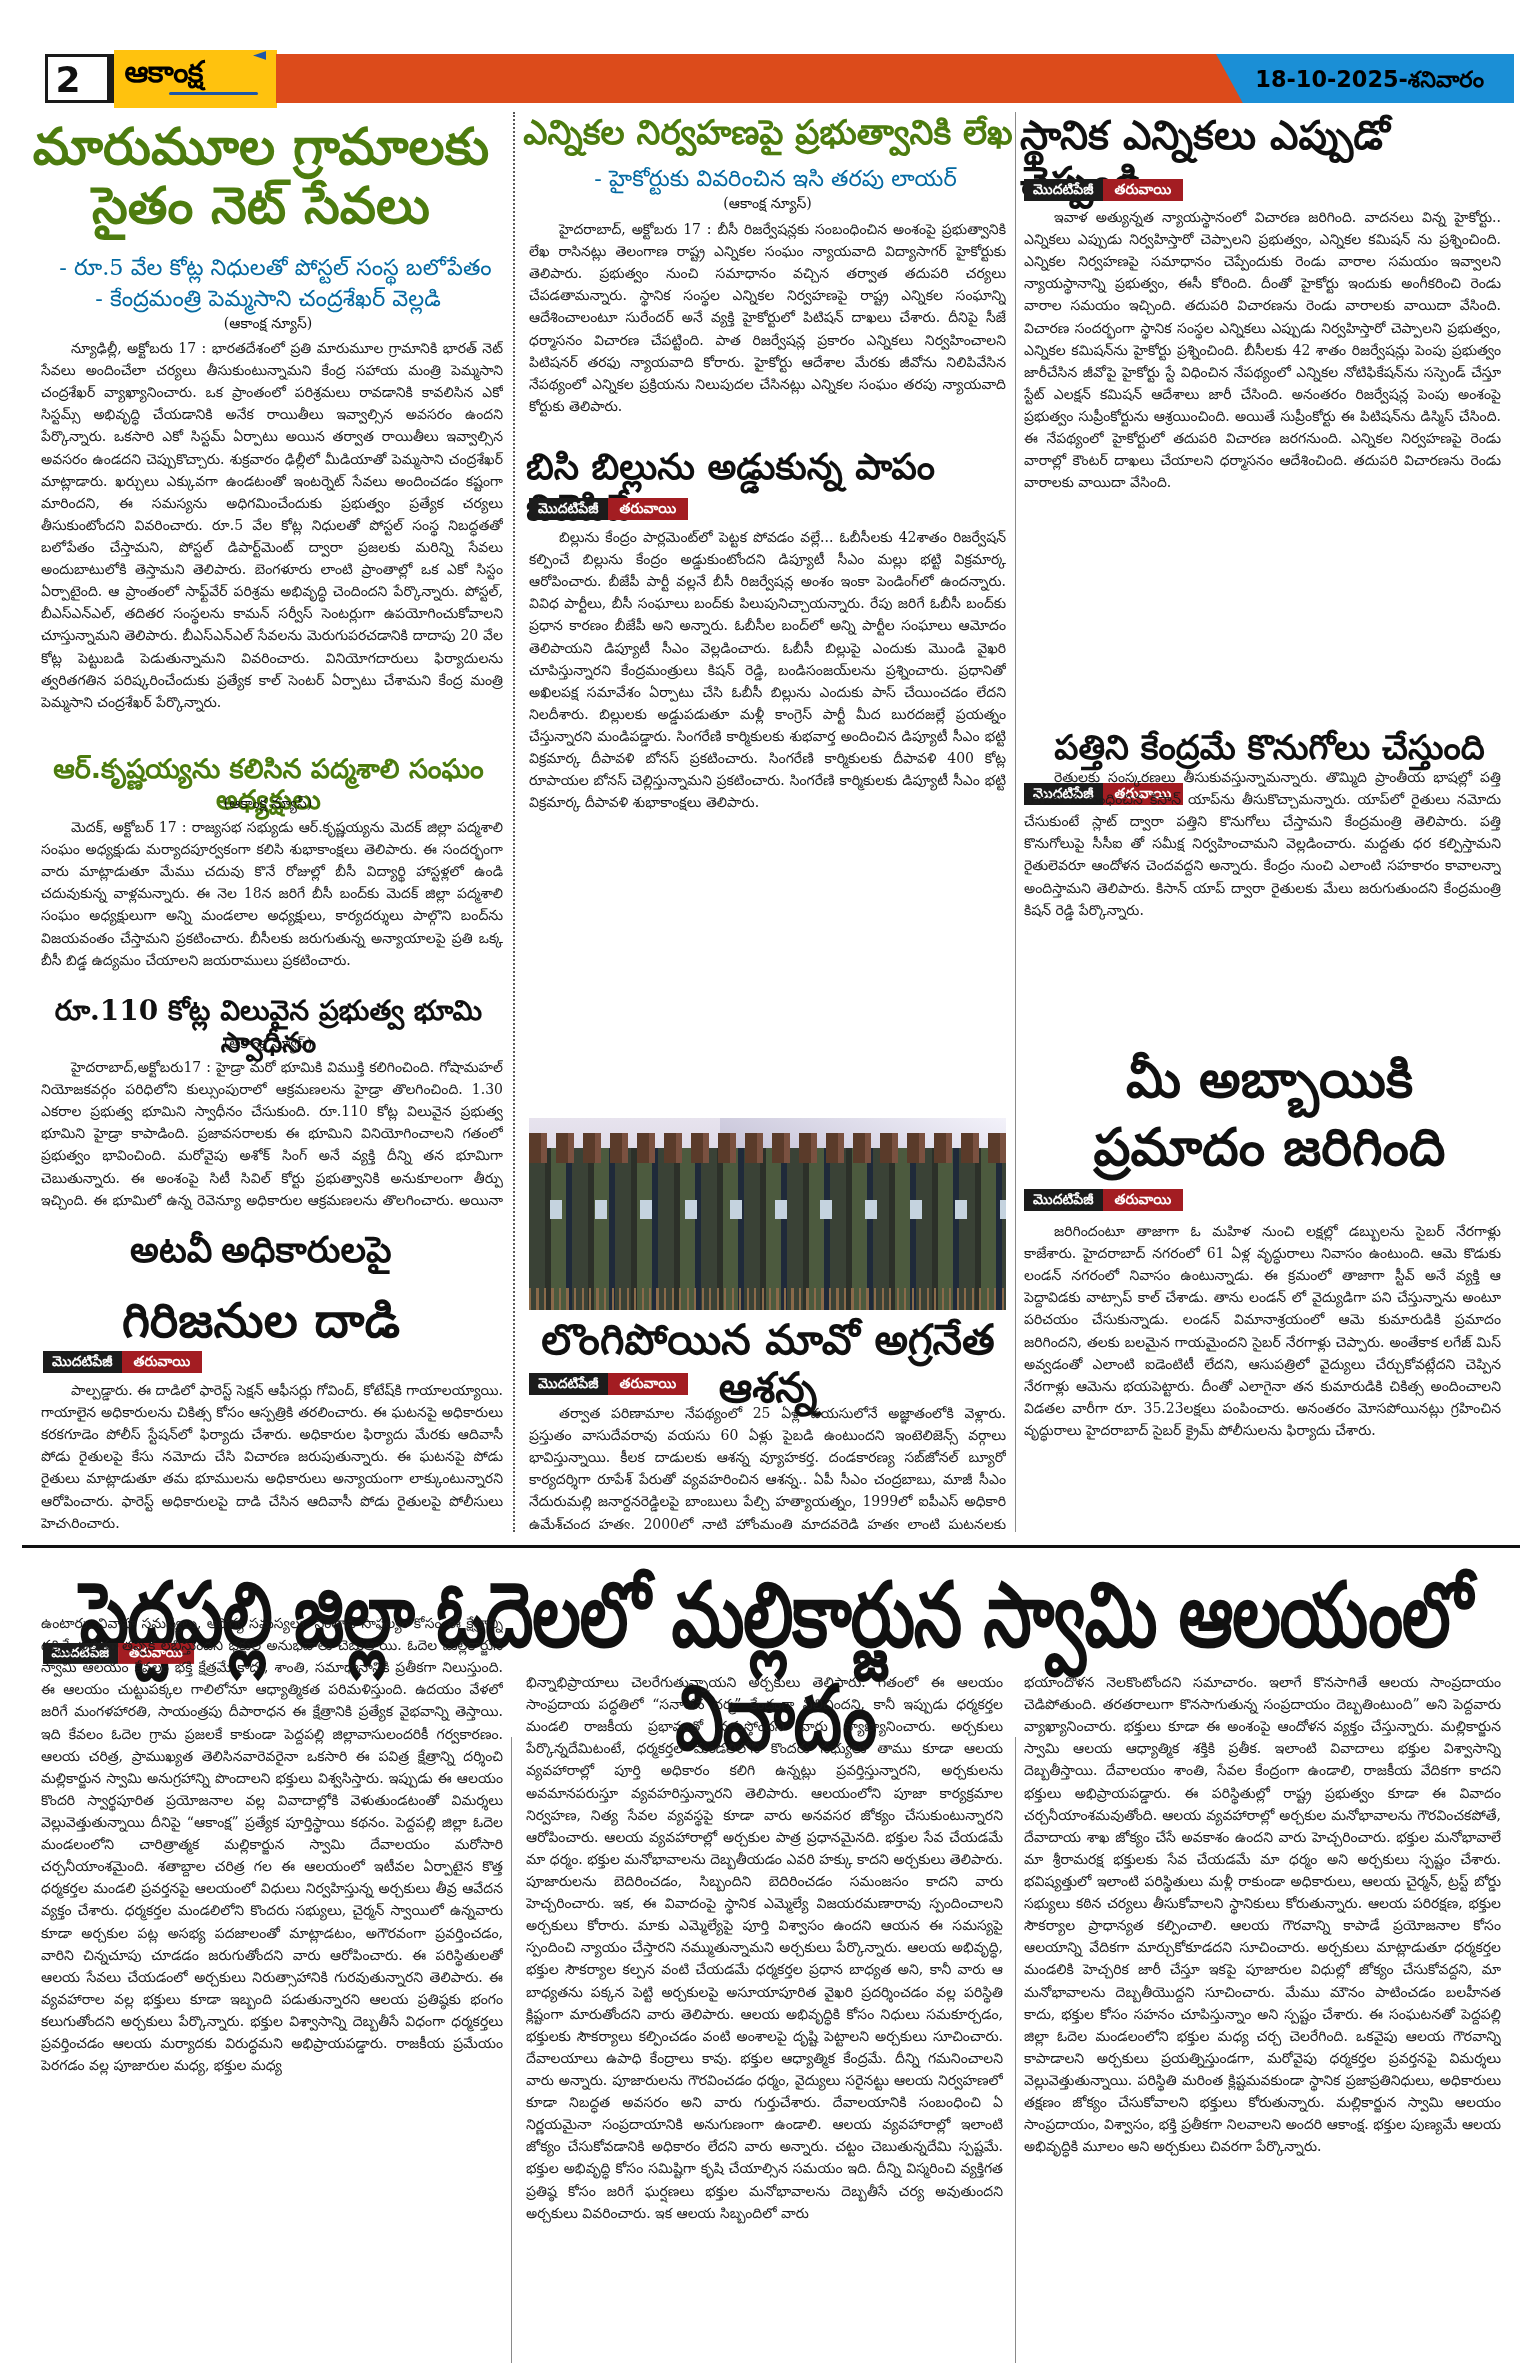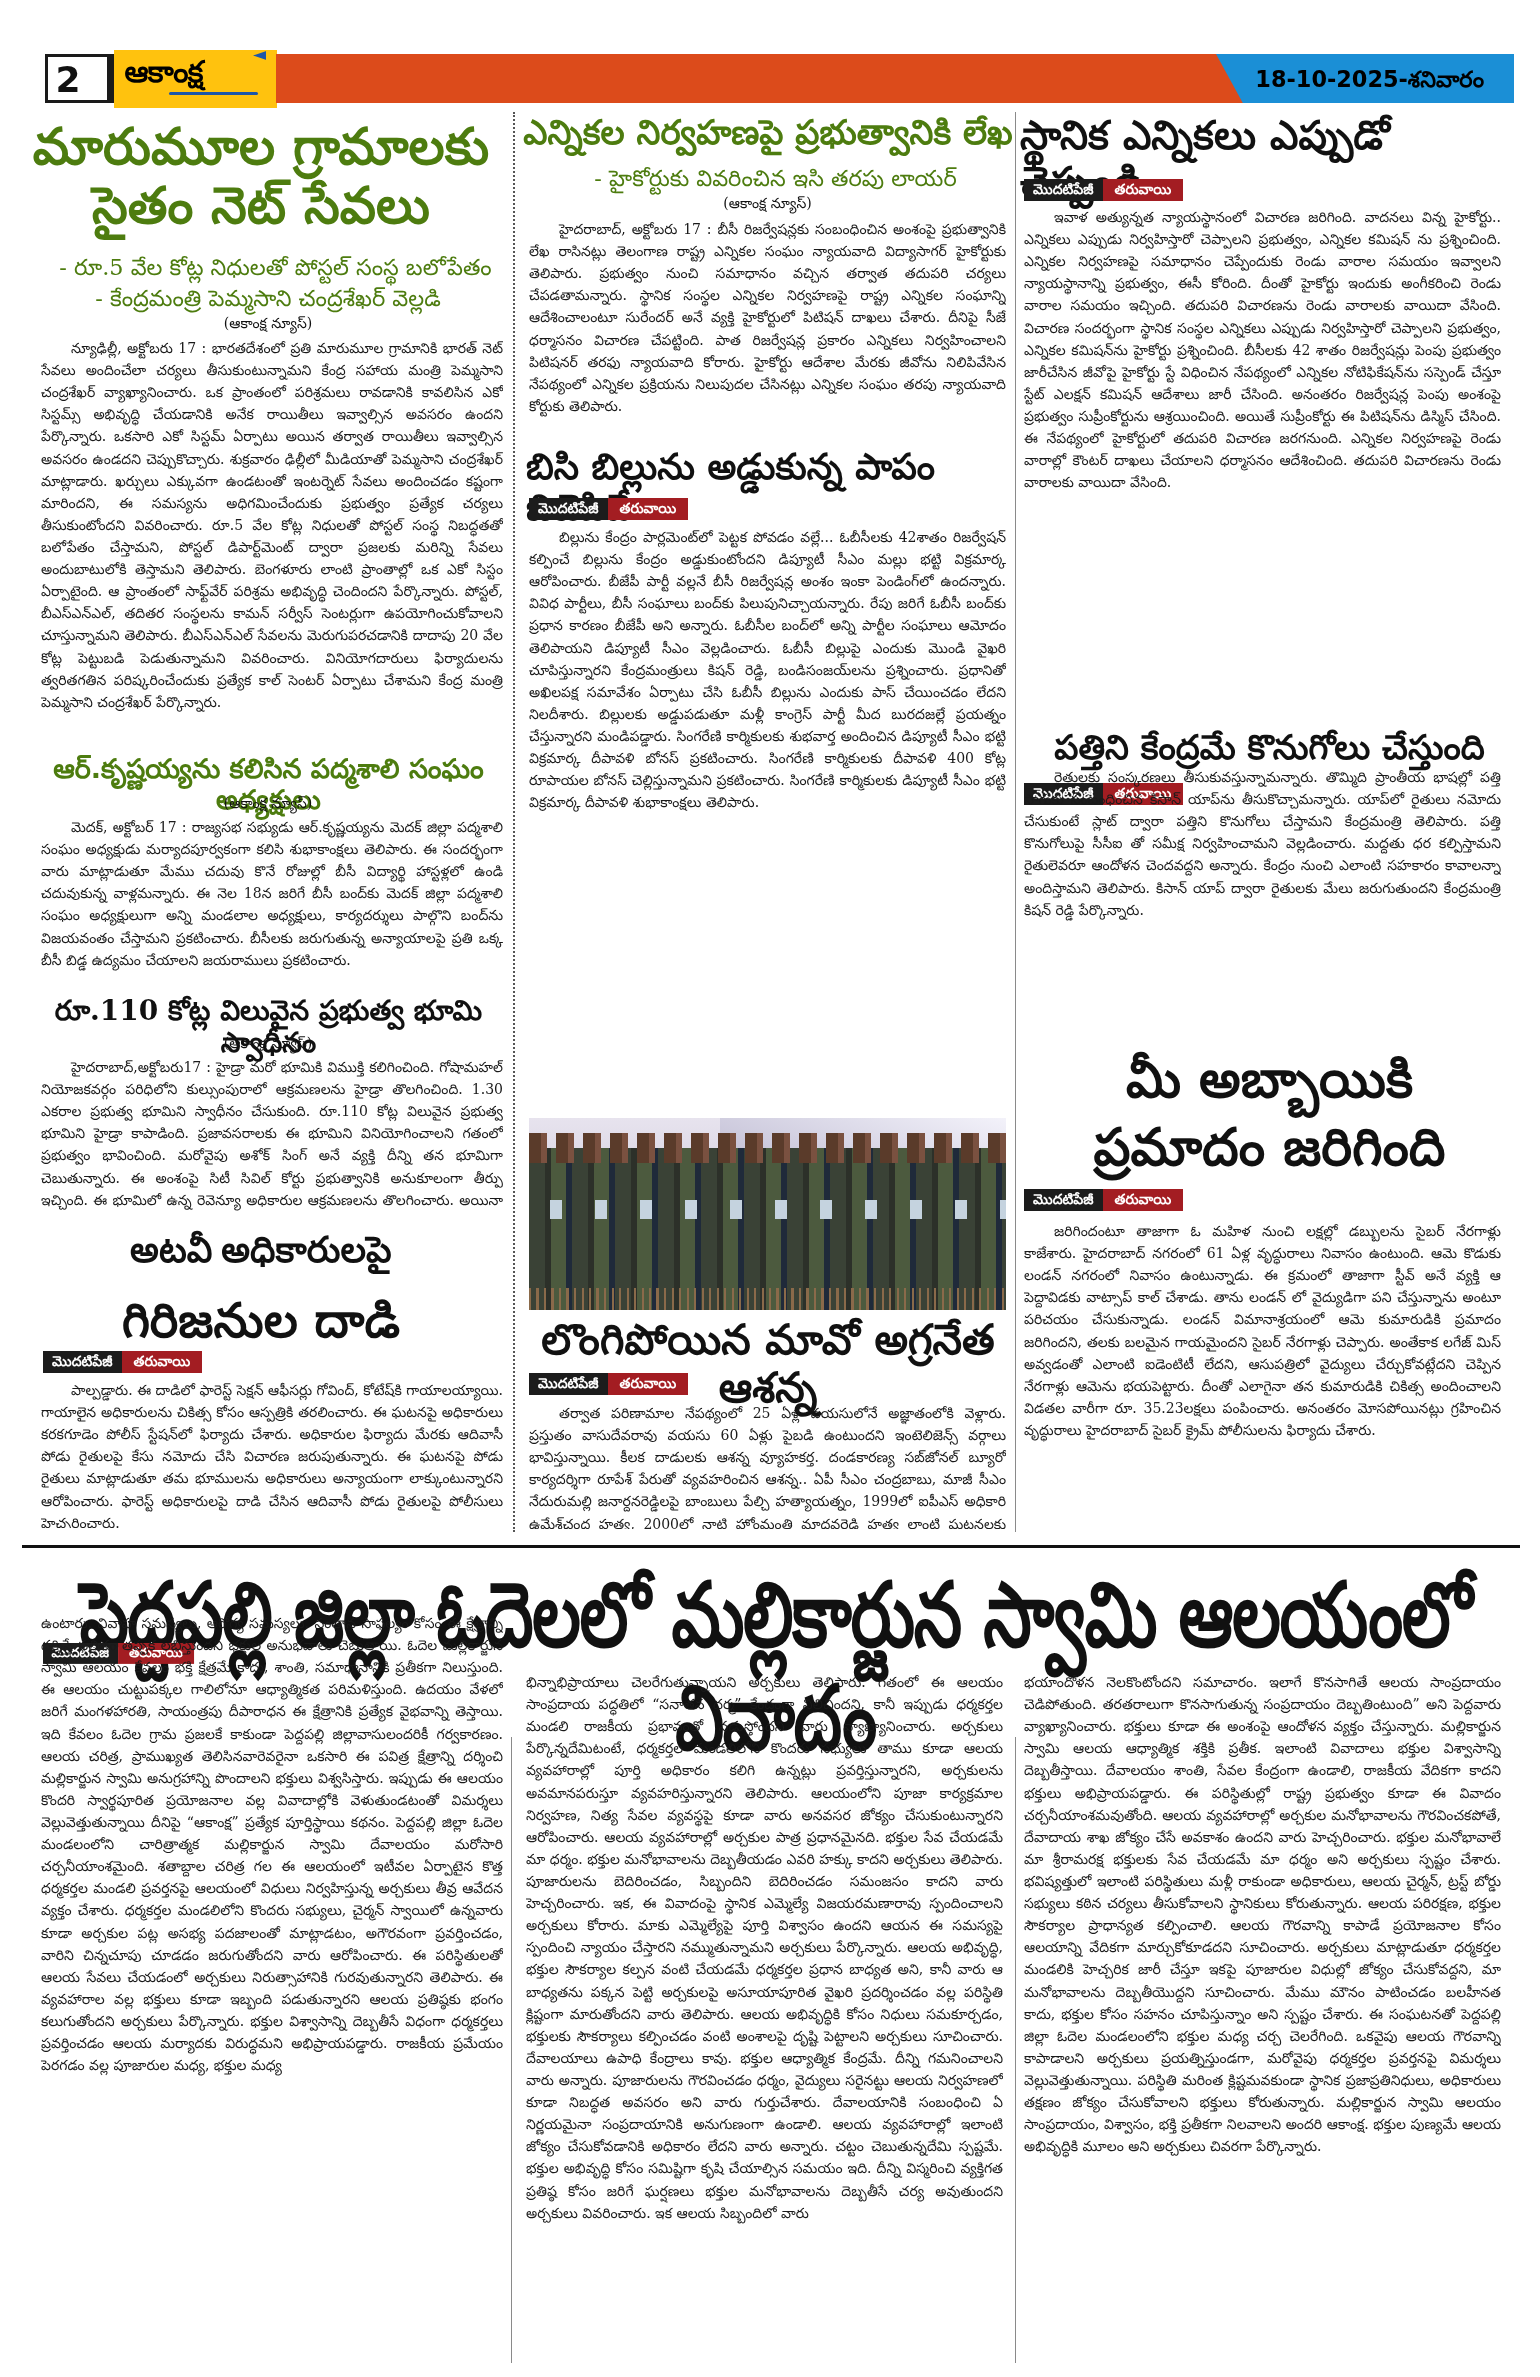--- a/index.html
+++ b/index.html
@@ -18,21 +18,21 @@
   .mh-date { position: absolute; right: 0; top: 0; width: 298px; height: 49px; background: #1b8fd6; clip-path: polygon(0 0, 100% 0, 100% 100%, 9% 100%); }
   .mh-date span { position: absolute; right: 30px; top: 12px; font: bold 22.4px "DejaVu Sans", sans-serif; color: #000000; }
 
   
   .abs { position: absolute; }
   .head { text-align: center; font-family: "DejaVu Sans", sans-serif; font-weight: bold; line-height: 1.15; }
   .red { color: #4d7c0f; }
   .navy { color: #4d7c0f; }
   .magenta { color: #4d7c0f; }
   .black { color: #111; }
-  .sub { text-align: center; font-family: "DejaVu Serif", serif; color: #4d7c0f; line-height: 1.35; }
+  .sub { text-align: center; font-family: "DejaVu Serif", serif; color: #0369a1; line-height: 1.35; }
   .credit { text-align: center; font-size: 14px; color: #111; }
   .body { font-size: 14px; line-height: 1.58; text-align: justify; color: #1a1a1a; }
   .body p { text-indent: 30px; }
   .cont-tag { display: inline-flex; height: 22.4px; font-family: "DejaVu Sans", sans-serif; font-size: 14px; font-weight: bold; }
   .cont-tag .t1 { background: #1c1c1c; color: #fff; padding: 2.2px 9px; }
   .cont-tag .t2 { background: #a31d22; color: #fff; padding: 2.2px 12px; }
   .vline { position: absolute; width: 0.7px; background: #8a8a8a; }
   .dots { position: absolute; width: 3px; border-left: 2.2px dotted #555; }
 
   .photo { position: absolute; overflow: hidden; background: linear-gradient(180deg, #e7e3ee 0%, #d8d4e2 35%, #4a5145 55%, #3c4239 100%); }

